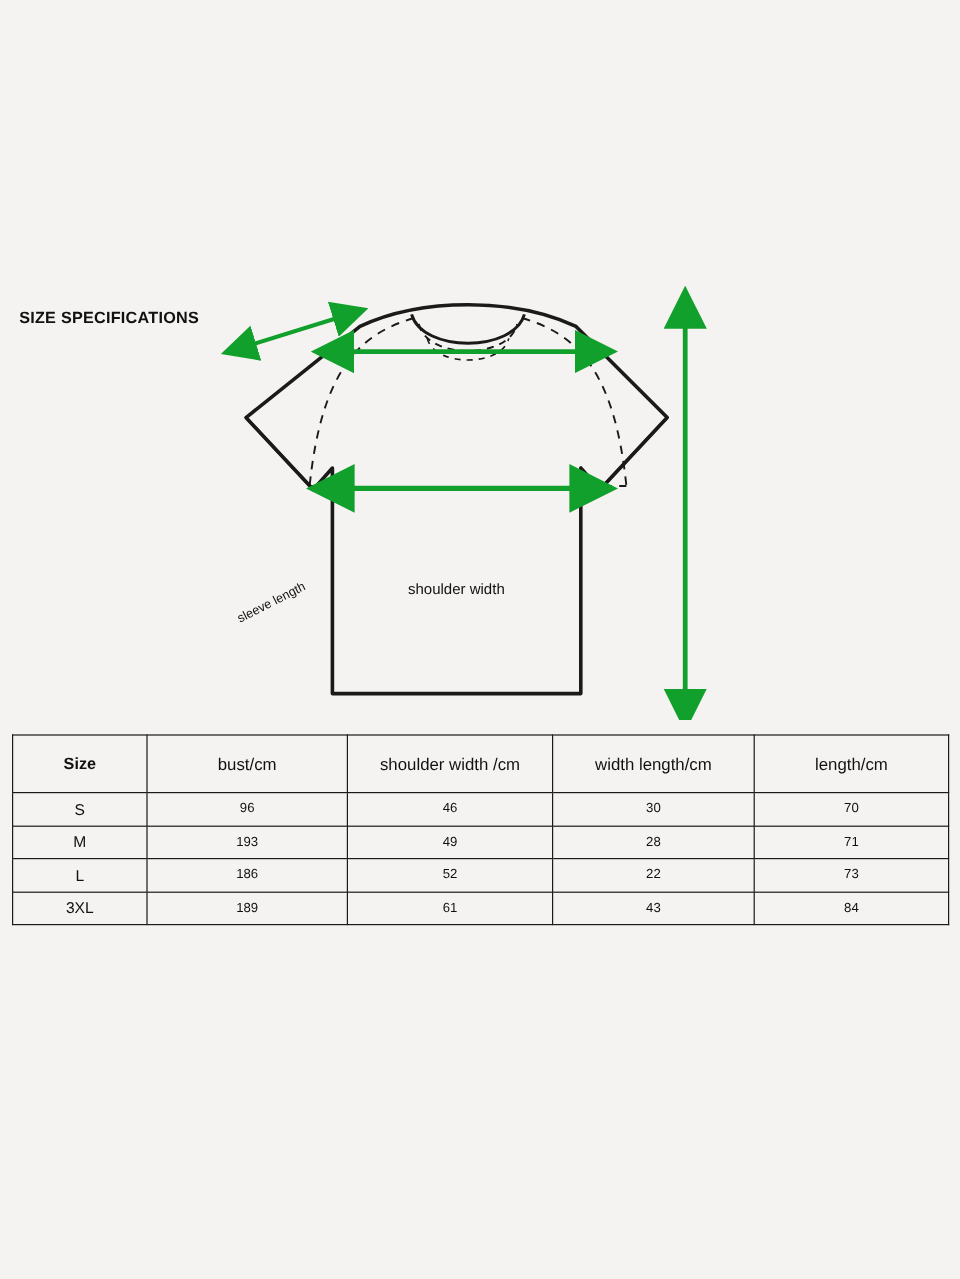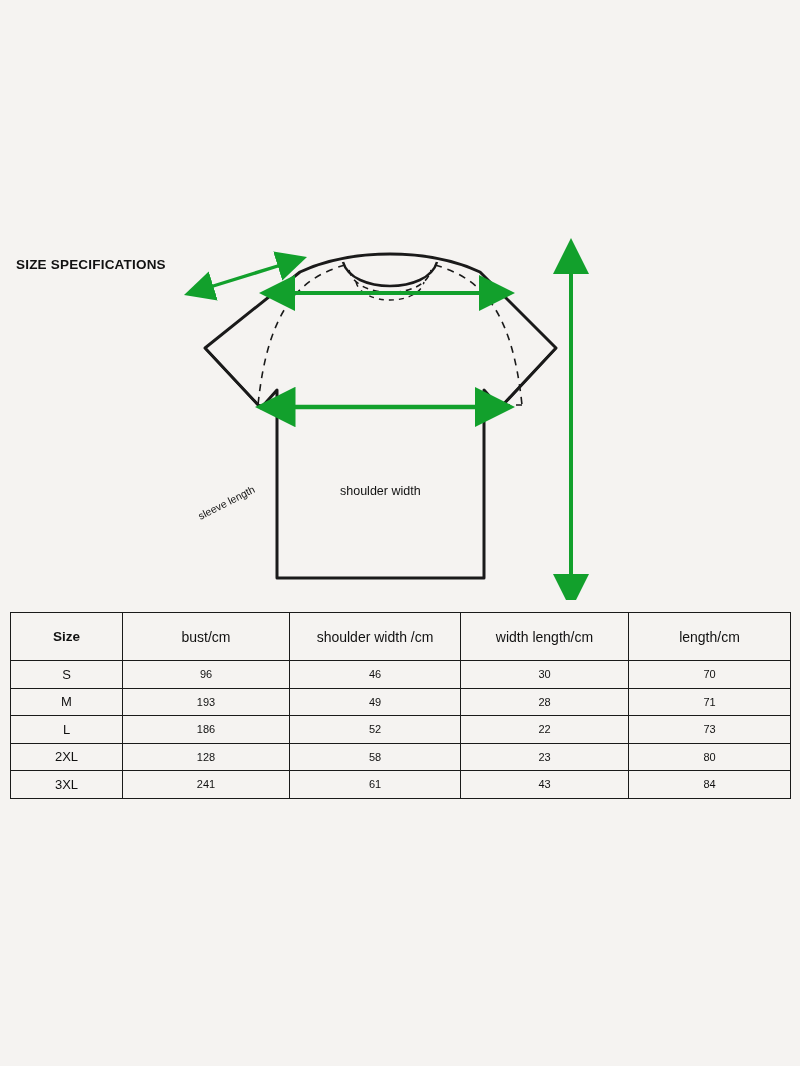--- a/index.html
+++ b/index.html
@@ -210,29 +210,22 @@
           <td>71</td>
         </tr>
         <tr>
           <td class="c-size">L</td>
           <td>186</td>
           <td>52</td>
           <td>22</td>
           <td>73</td>
         </tr>
         <tr>
-          <td class="c-size">2XL</td>
-          <td>128</td>
-          <td>58</td>
-          <td>23</td>
-          <td>80</td>
-        </tr>
-        <tr>
           <td class="c-size">3XL</td>
-          <td>241</td>
+          <td>189</td>
           <td>61</td>
           <td>43</td>
           <td>84</td>
         </tr>
       </tbody>
     </table>
   </div>
 
 </div>
 

